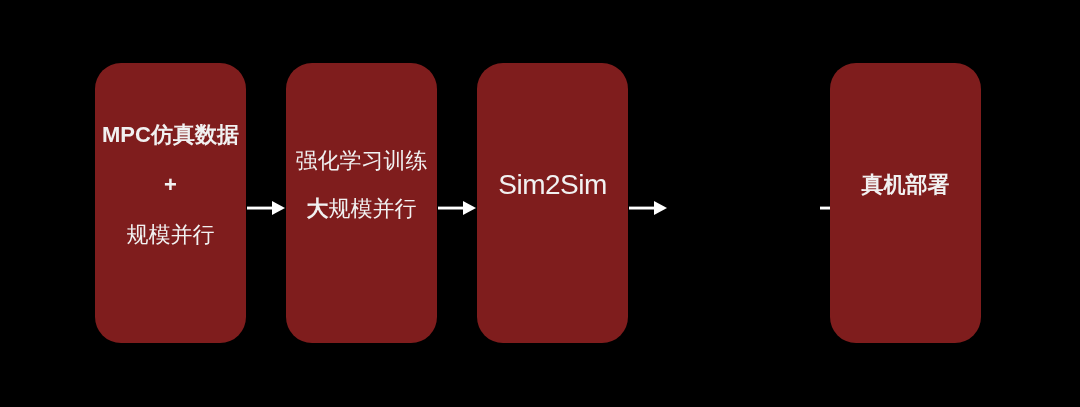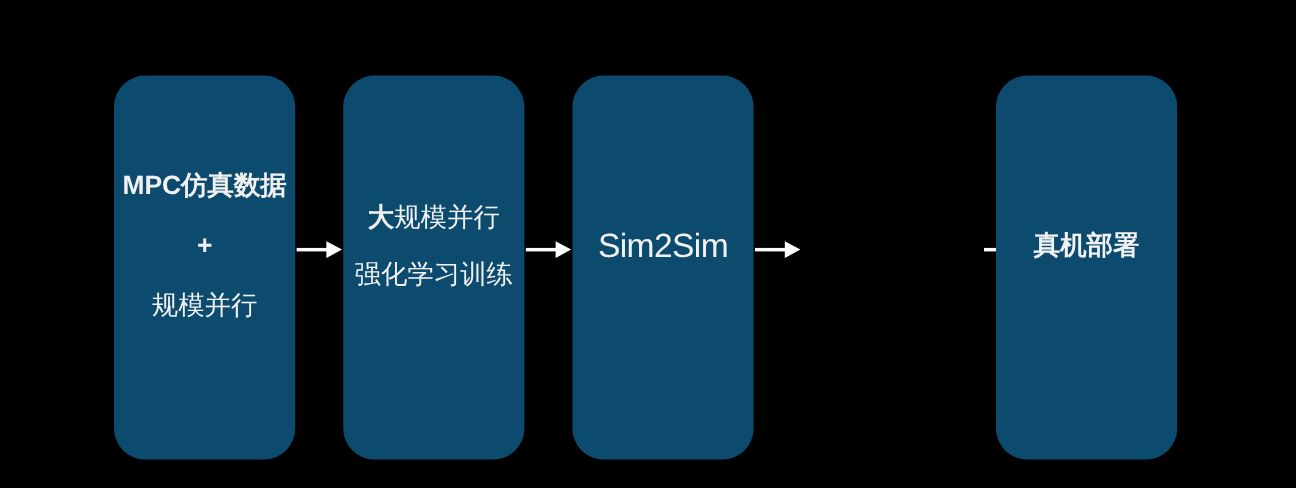--- a/index.html
+++ b/index.html
@@ -12,22 +12,22 @@
     width: 1080px;
     height: 407px;
     background: #000000;
     overflow: hidden;
     font-family: "Liberation Sans", "DejaVu Sans", sans-serif;
   }
   .box {
     position: absolute;
     top: 63px;
     width: 151px;
-    height: 320px;
-    background: #0c4a6e;
+    height: 280px;
+    background: #7f1d1d;
     border-radius: 26px;
     box-sizing: border-box;
     display: flex;
     flex-direction: column;
     justify-content: center;
     align-items: center;
     padding-bottom: 36px;
     color: #f1f1f1;
     text-align: center;
   }
@@ -66,22 +66,22 @@
     <div class="line bold">+</div>
     <div class="line">规模并行</div>
   </div>
 
   <svg class="arrow arrow1" viewBox="0 0 38 16" aria-hidden="true">
     <rect x="0" y="6.6" width="27" height="2.9" fill="#ffffff"></rect>
     <polygon points="25,1 38,8 25,15" fill="#ffffff"></polygon>
   </svg>
 
   <div class="box box2">
+    <div class="line">强化学习训练</div>
     <div class="line"><span class="bold">大</span><span>规模并行</span></div>
-    <div class="line">强化学习训练</div>
   </div>
 
   <svg class="arrow arrow2" viewBox="0 0 38 16" aria-hidden="true">
     <rect x="0" y="6.6" width="27" height="2.9" fill="#ffffff"></rect>
     <polygon points="25,1 38,8 25,15" fill="#ffffff"></polygon>
   </svg>
 
   <div class="box box3">
     <div class="line latin">Sim2Sim</div>
   </div>

